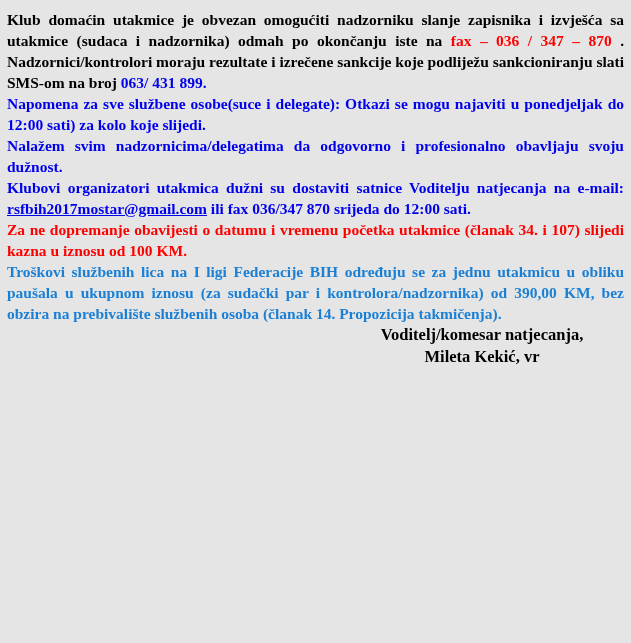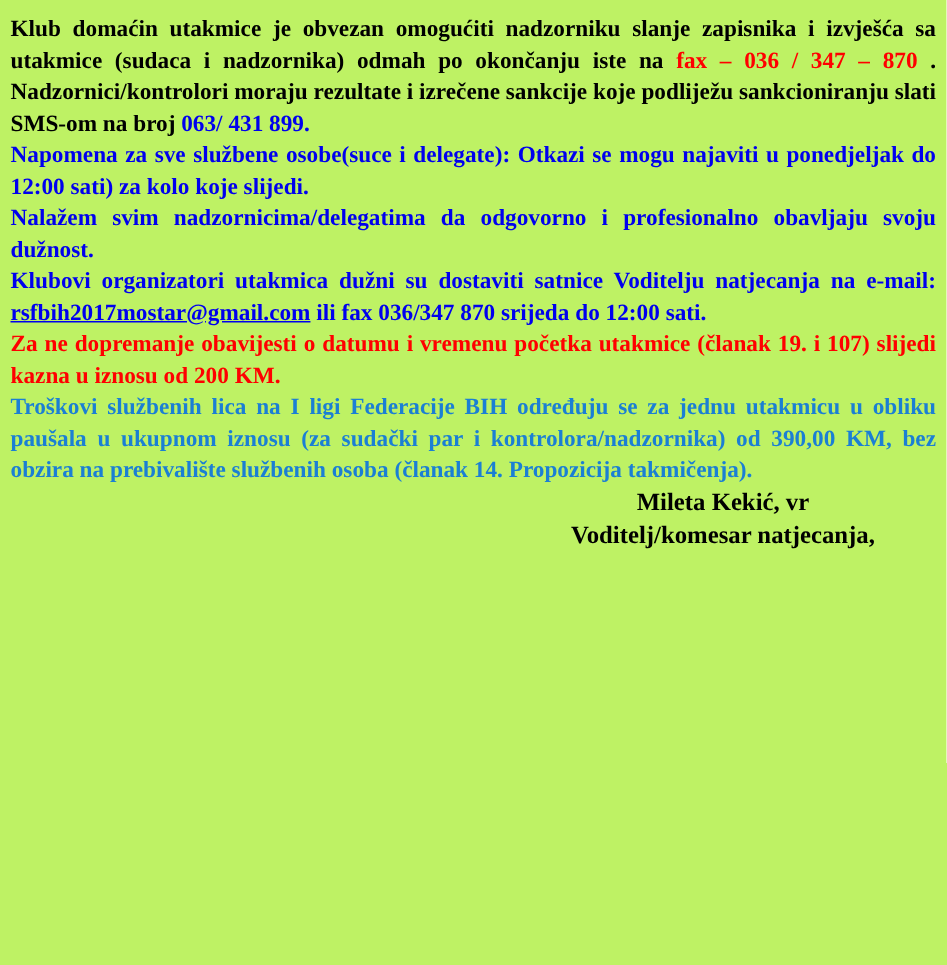--- a/index.html
+++ b/index.html
@@ -4,21 +4,21 @@
 <style>
   html, body {
     margin: 0;
     padding: 0;
     background: #ffffff;
   }
   .page {
     width: 631px;
     min-height: 643px;
     box-sizing: border-box;
-    background: #bef264;
+    background: #e5e5e5;
     padding: 9px 7px 0 7px;
     overflow: hidden;
   }
   .page p {
     margin: 0;
     text-align: justify;
     font-family: "Liberation Serif", "DejaVu Serif", serif;
     font-weight: bold;
     font-size: 15.5px;
     line-height: 21px;
@@ -70,23 +70,23 @@
 
   <p class="p1"><span class="c-black">Klub domaćin utakmice je obvezan omogućiti nadzorniku slanje zapisnika i izvješća sa utakmice  (sudaca i nadzornika) odmah po okončanju  iste na </span><span class="c-red">fax – 036 / 347 – 870</span><span class="c-black"> . Nadzornici/kontrolori moraju rezultate i izrečene sankcije koje podliježu sankcioniranju slati SMS-om na broj </span><span class="c-blue">063/ 431 899.</span></p>
 
   <p class="p2"><span class="c-blue">Napomena za sve službene osobe(suce i delegate): Otkazi se mogu najaviti u ponedjeljak do 12:00 sati) za kolo koje slijedi.</span></p>
 
   <p class="p3"><span class="c-blue">Nalažem svim nadzornicima/delegatima da odgovorno i profesionalno obavljaju svoju dužnost.</span></p>
 
   <p class="p4"><span class="c-blue">Klubovi organizatori utakmica dužni su dostaviti satnice Voditelju natjecanja na e-mail: </span><span class="email-link">rsfbih2017mostar@gmail.com</span><span class="c-blue"> ili fax 036/347 870  srijeda do 12:00 sati.</span></p>
 
 
-  <p class="p6"><span class="c-red">Za ne dopremanje obavijesti o datumu i vremenu početka utakmice (članak 19. i 107) slijedi kazna u iznosu od 200 KM.</span></p>
+  <p class="p6"><span class="c-red">Za ne dopremanje obavijesti o datumu i vremenu početka utakmice (članak 34. i 107) slijedi kazna u iznosu od 100 KM.</span></p>
 
   <p class="p7"><span class="c-azure">Troškovi službenih lica na I ligi Federacije BIH određuju se za jednu utakmicu u obliku paušala u ukupnom iznosu (za sudački par i kontrolora/nadzornika) od 390,00 KM, bez obzira na prebivalište službenih osoba (članak 14. Propozicija takmičenja).</span></p>
 
 
   <div class="signature">
+    <div>Voditelj/komesar natjecanja,</div>
     <div>Mileta Kekić, vr</div>
-    <div>Voditelj/komesar natjecanja,</div>
   </div>
 
 </div>
 
 </body></html>

